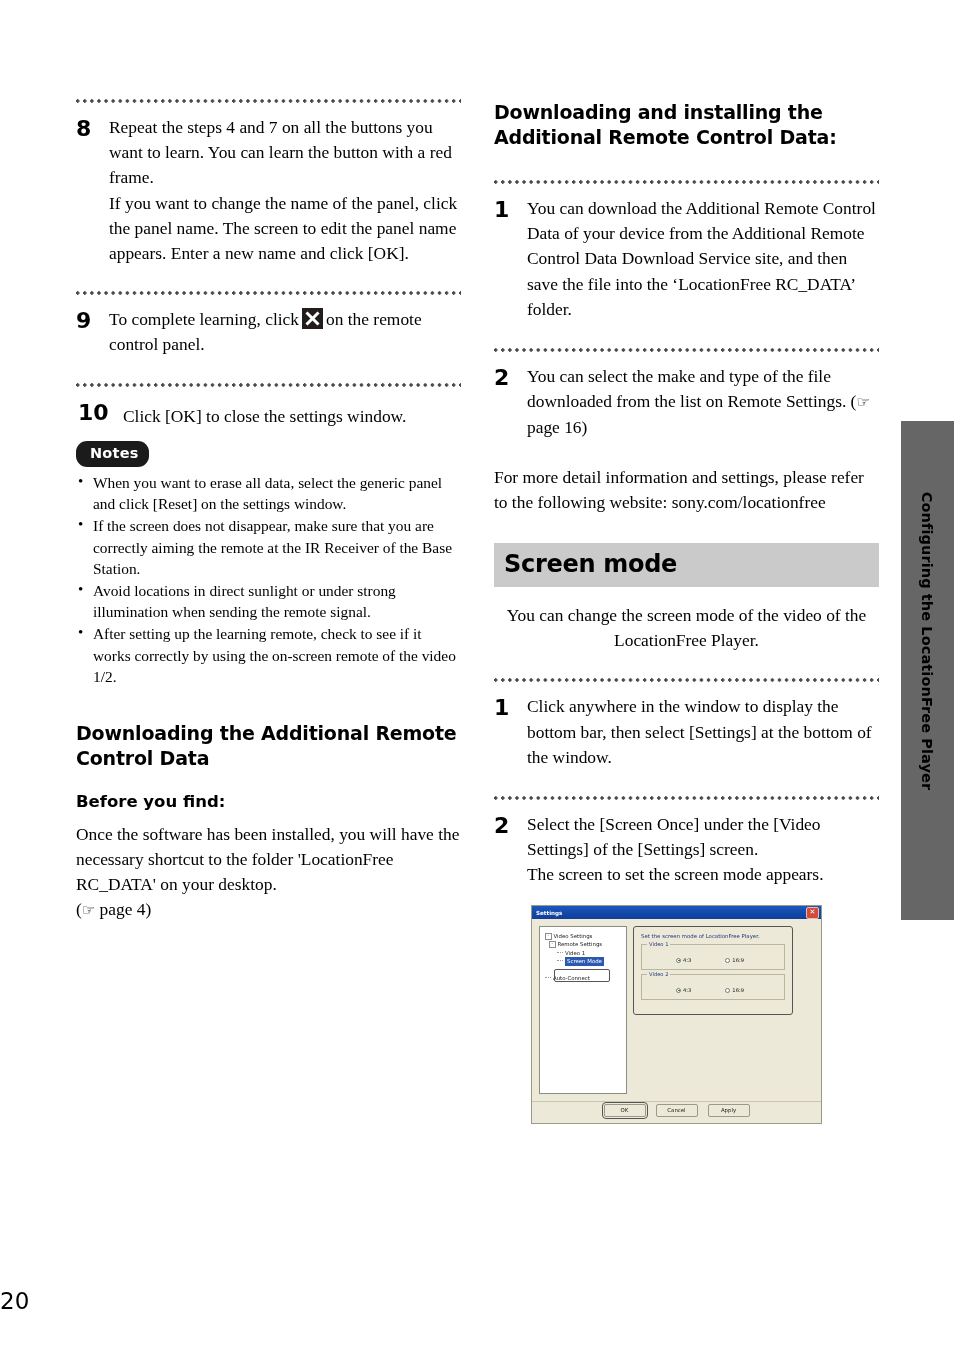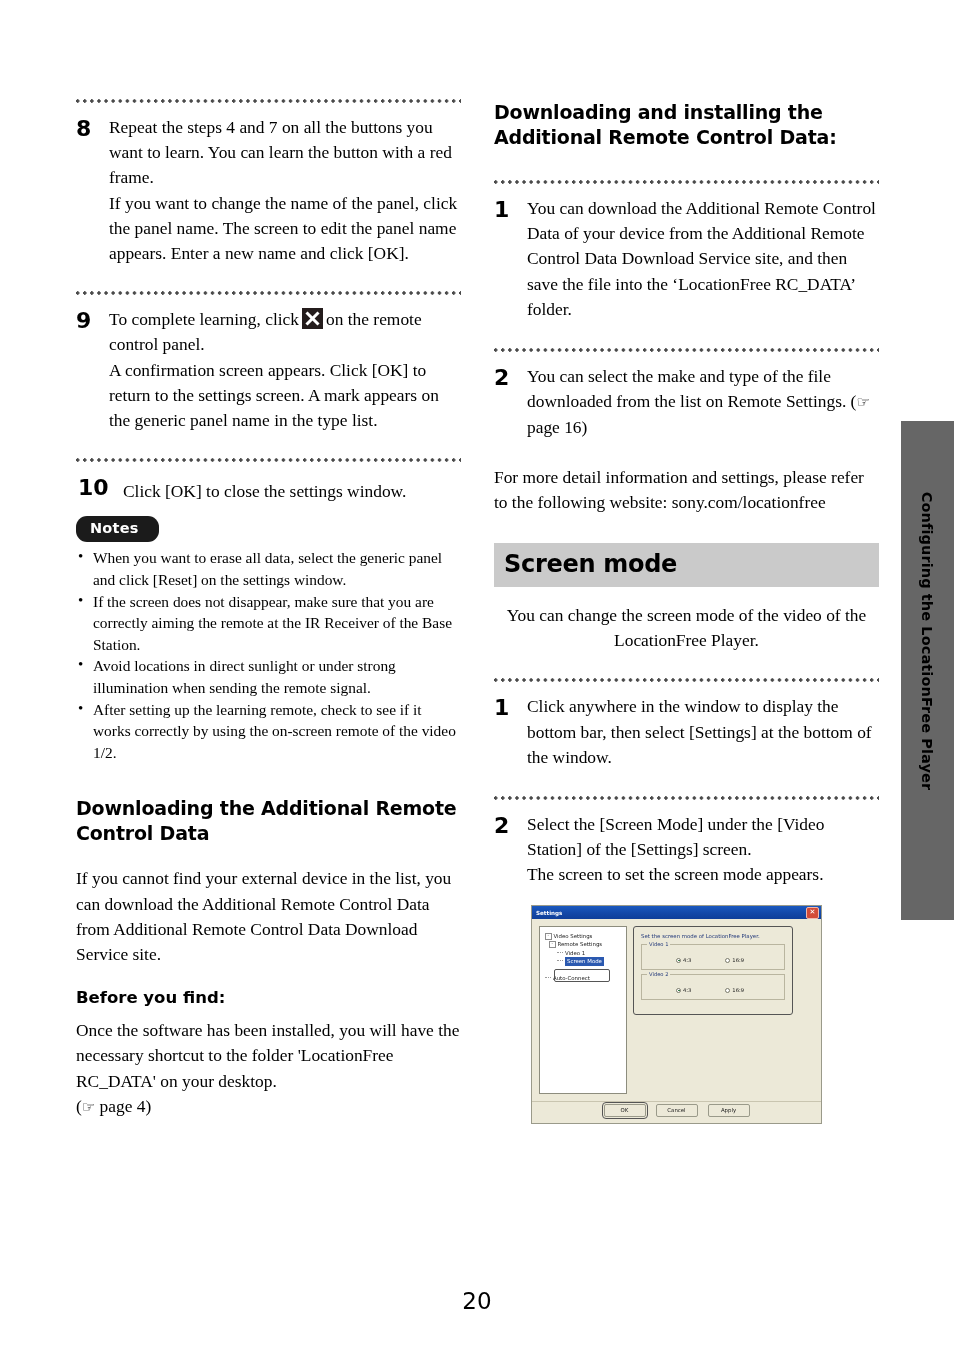--- a/index.html
+++ b/index.html
@@ -77,21 +77,21 @@
 
   
   .notes-badge {
     display: inline-block;
     background: #1b1b1b;
     color: #fff;
     font-family: "DejaVu Sans", sans-serif;
     font-weight: bold;
     font-size: 14.5px;
     line-height: 15px;
-    padding: 5px 20px 6px 14px;
+    padding: 5px 10px 6px 14px;
     border-radius: 11px;
     letter-spacing: 0.2px;
   }
   ul.notes {
     list-style: none;
     margin: 5px 0 0 0;
     padding: 0;
   }
   ul.notes li {
     position: relative;
@@ -190,21 +190,20 @@
     margin-top: 140px;
     letter-spacing: 0.1px;
   }
 
   
   .page-number {
     position: absolute;
     left: 0;
     right: 0;
     top: 1288px;
-    text-align: center;
     font-family: "DejaVu Sans", sans-serif;
     font-size: 23px;
   }
 
   
   .shot {
     position: absolute;
     left: 531px;
     top: 905px;
     width: 291px;
@@ -425,21 +424,20 @@
         <p>If you want to change the name of the panel, click the panel name. The screen to edit the panel name appears. Enter a new name and click [OK].</p>
       </div>
     </div>
 
     <div class="dots" style="margin-top:22px;"></div>
 
     <div class="step" style="margin-top:9px;">
       <div class="step-num w1">9</div>
       <div class="step-body">
         <p><span>To complete learning, click</span><span class="x-icon"></span><span>on the remote control panel.</span></p>
-        <p>A confirmation screen appears. Click [OK] to return to the settings screen. A mark appears on the generic panel name in the type list.</p>
       </div>
     </div>
 
     <div class="dots" style="margin-top:22px;"></div>
 
     <div class="step compact" style="margin-top:9px;">
       <div class="step-num w2">10</div>
       <div class="step-body">
         <p>Click [OK] to close the settings window.</p>
       </div>
@@ -449,21 +447,20 @@
       <div class="notes-badge">Notes</div>
       <ul class="notes">
         <li>When you want to erase all data, select the generic panel and click [Reset] on the settings window.</li>
         <li>If the screen does not disappear, make sure that you are correctly aiming the remote at the IR Receiver of the Base Station.</li>
         <li>Avoid locations in direct sunlight or under strong illumination when sending the remote signal.</li>
         <li>After setting up the learning remote, check to see if it works correctly by using the on-screen remote of the video 1/2.</li>
       </ul>
     </div>
 
     <h2 class="sub" style="margin-top:33px;">Downloading the Additional Remote Control Data</h2>
-    <p class="para" style="margin-top:20px;">If you cannot find your external device in the list, you can download the Additional Remote Control Data from Additional Remote Control Data Download Service site.</p>
     <h3 class="sub-small" style="margin-top:20px;">Before you find:</h3>
     <p class="para" style="margin-top:9px;"><span>Once the software has been installed, you will have the necessary shortcut to the folder 'LocationFree RC_DATA' on your desktop.</span><br><span>(</span><span class="hand">☞</span><span> page 4)</span></p>
 
   </div>
 
   <div class="col-right">
 
     <h2 class="sub" style="margin-top:4px;">Downloading and installing the Additional Remote Control Data:</h2>
 
     <div class="dots" style="margin-top:27px;"></div>
@@ -497,21 +494,21 @@
       <div class="step-body">
         <p>Click anywhere in the window to display the bottom bar, then select [Settings] at the bottom of the window.</p>
       </div>
     </div>
 
     <div class="dots" style="margin-top:23px;"></div>
 
     <div class="step" style="margin-top:9px;">
       <div class="step-num w1">2</div>
       <div class="step-body">
-        <p>Select the [Screen Mode] under the [Video Station] of the [Settings] screen.</p>
+        <p>Select the [Screen Once] under the [Video Settings] of the [Settings] screen.</p>
         <p>The screen to set the screen mode appears.</p>
       </div>
     </div>
 
   </div>
 
   <div class="shot">
 
     <div class="shot-title">
       <div class="shot-title-text">Settings</div>

